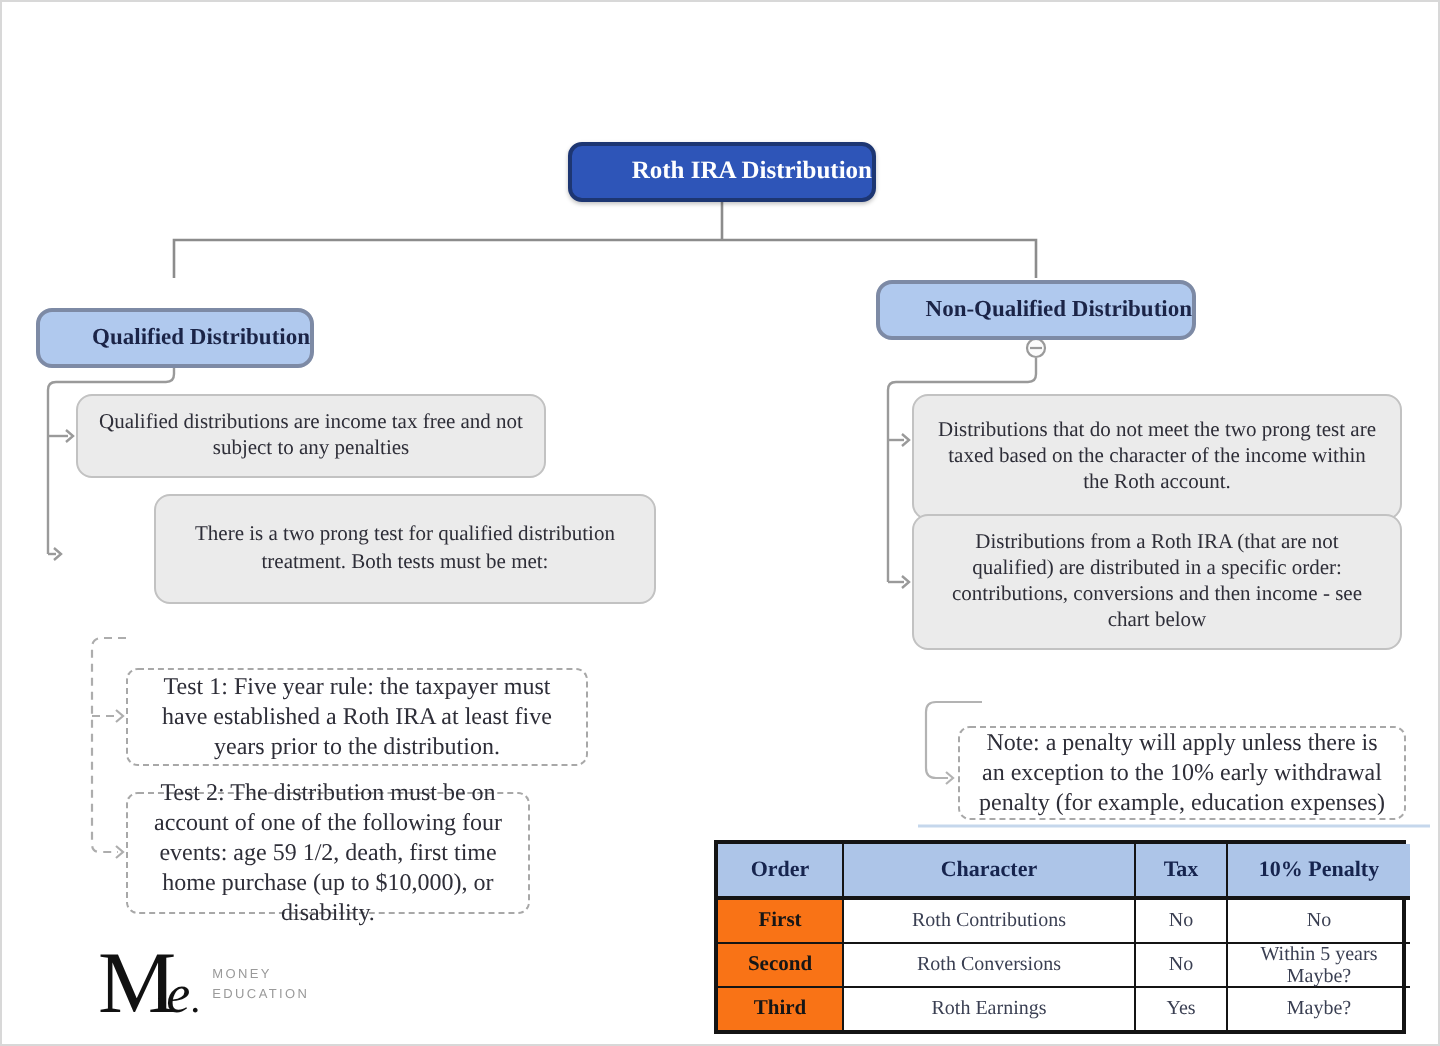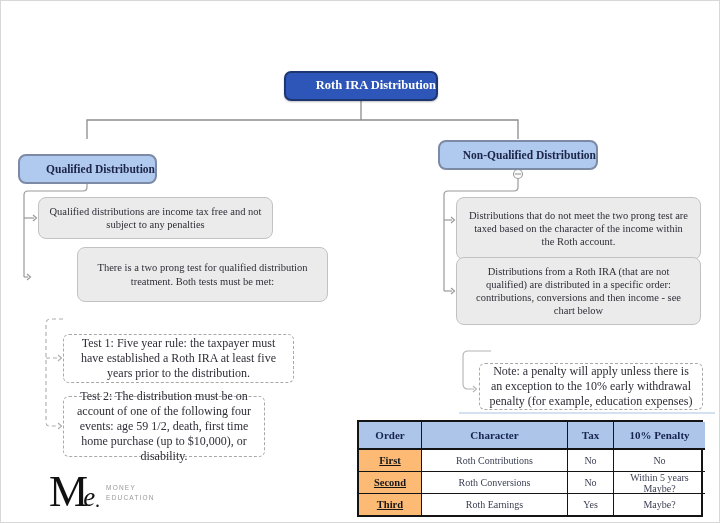--- a/index.html
+++ b/index.html
@@ -38,21 +38,21 @@
   .otable .cell{
     border-right:1.5px solid #141414;border-bottom:1px solid #141414;
     display:flex;align-items:center;justify-content:center;text-align:center;
     color:#3A3F52;height:21px;
   }
   .otable .cell:nth-child(4n){border-right:none;}
   .otable .hcell{
     background:#ADC5E8;font-weight:bold;color:#16244E;font-size:11px;
     height:26px;border-bottom:2px solid #141414;
   }
-  .otable .rlabel{background:#fdba74;font-weight:bold;color:#161616;font-size:10.5px;text-decoration:underline;}
+  .otable .rlabel{background:#f97316;font-weight:bold;color:#161616;font-size:10.5px;}
   .otable .row-last{border-bottom:none;}
   
   .logo{display:flex;align-items:center;color:#111;}
   .logo .m{font-size:44px;line-height:1;font-family:"Liberation Serif",serif;}
   .logo .e{font-size:27px;line-height:1;font-style:italic;margin-left:-5px;margin-top:10px;font-family:"Liberation Serif",serif;}
   .logo .dot{font-size:20px;line-height:1;margin-top:16px;}
   .logo .words{margin-left:6px;margin-top:2px;font-family:"Liberation Sans",sans-serif;
     font-size:6.5px;letter-spacing:1.2px;color:#9A9A9A;line-height:1.5;}
 </style>
 </head>

